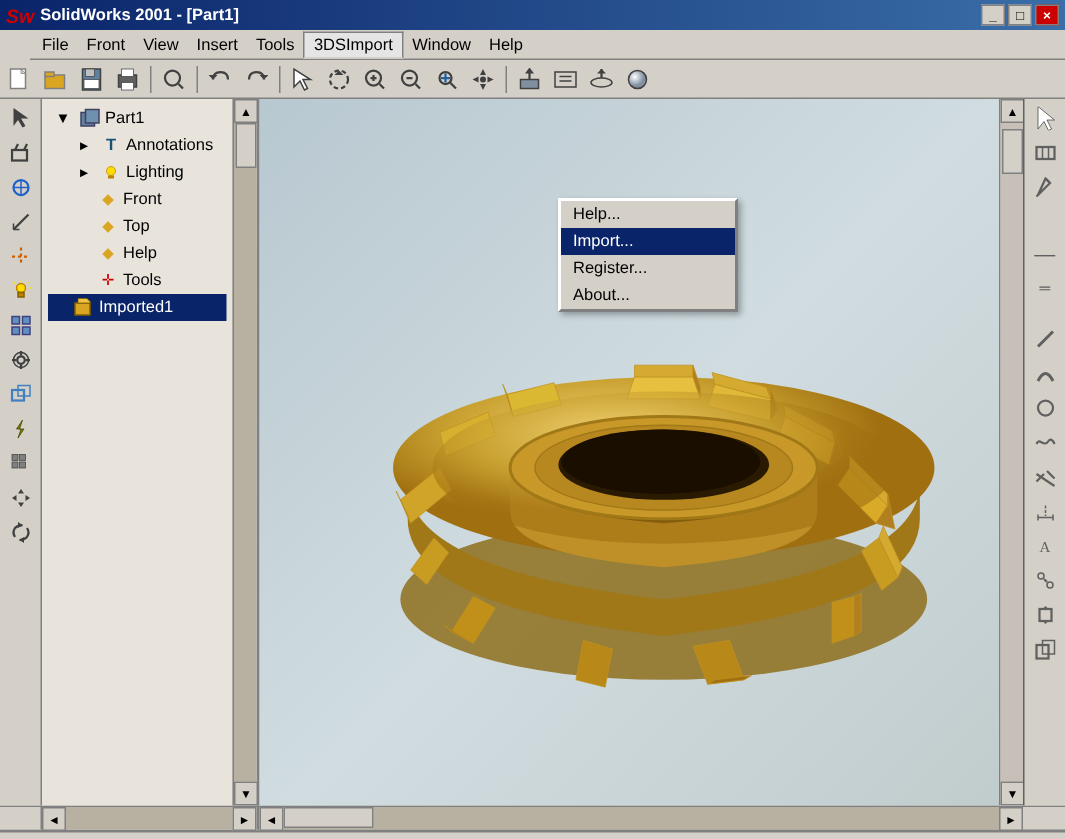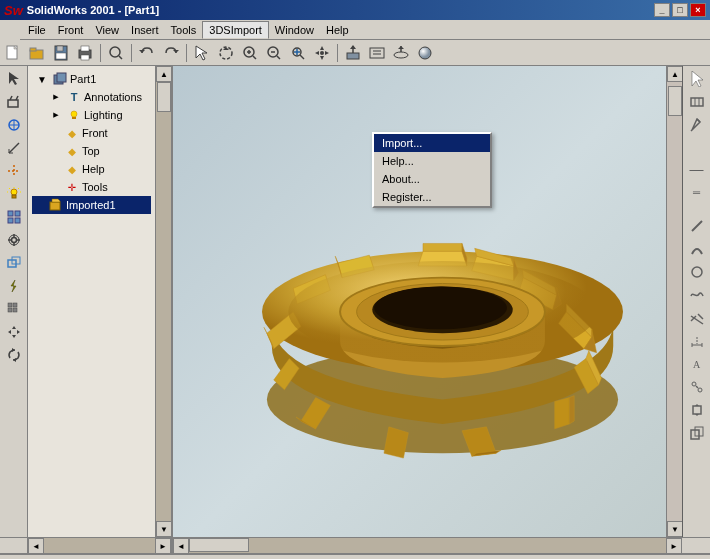--- a/index.html
+++ b/index.html
@@ -658,24 +658,24 @@
 
     <div class="viewport-scrollbar">
       <div class="scroll-btn">▲</div>
       <div style="flex:1;background:#c8c0b8;">
         <div class="scroll-thumb" style="margin-top:4px;"></div>
       </div>
       <div class="scroll-btn">▼</div>
     </div>
 
     <div class="dropdown-menu">
+      <div class="dropdown-item">Help...</div>
       <div class="dropdown-item highlighted">Import...</div>
-      <div class="dropdown-item">Help...</div>
+      <div class="dropdown-item">Register...</div>
       <div class="dropdown-item">About...</div>
-      <div class="dropdown-item">Register...</div>
     </div>
 
   </div>
 
   <div class="right-toolbar">
     <div class="rt-btn">
       <svg width="14" height="16" viewBox="0 0 14 16">
           <polygon points="2,0 2,15 6,10 9,16 11,15 8,9 13,9" fill="white" stroke="#404040" stroke-width="0.5"></polygon>
         </svg>
     </div>

